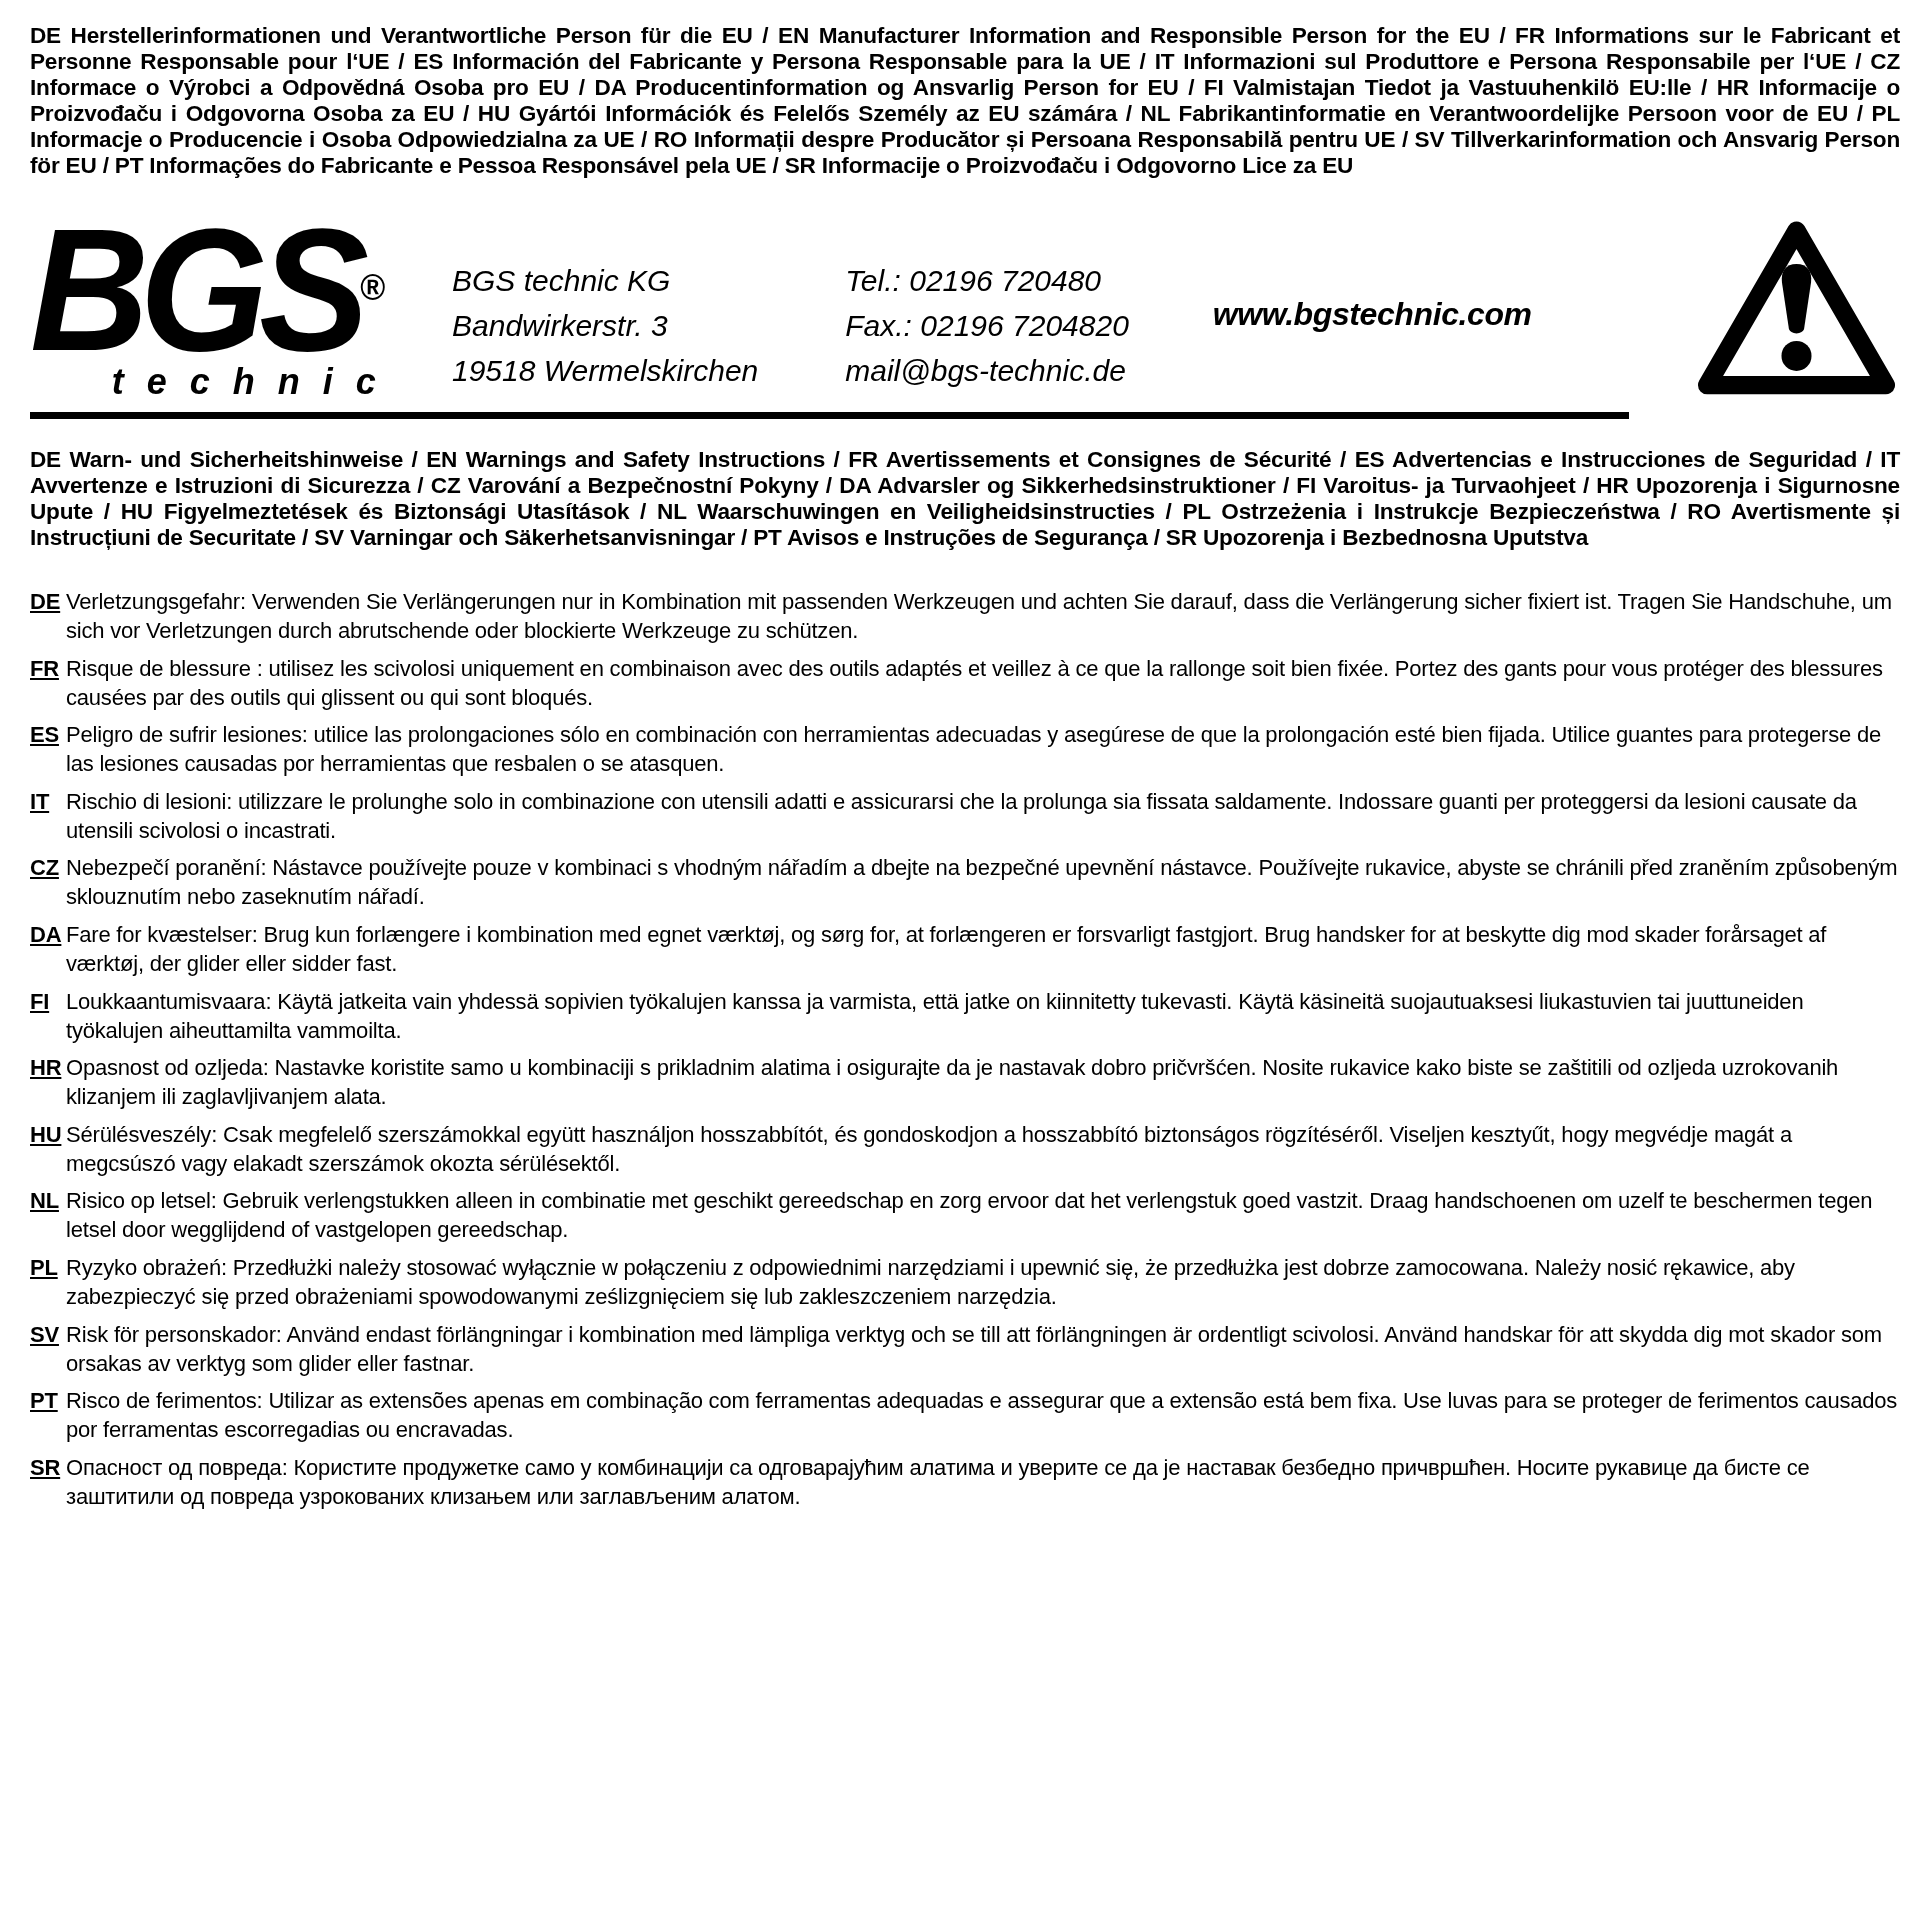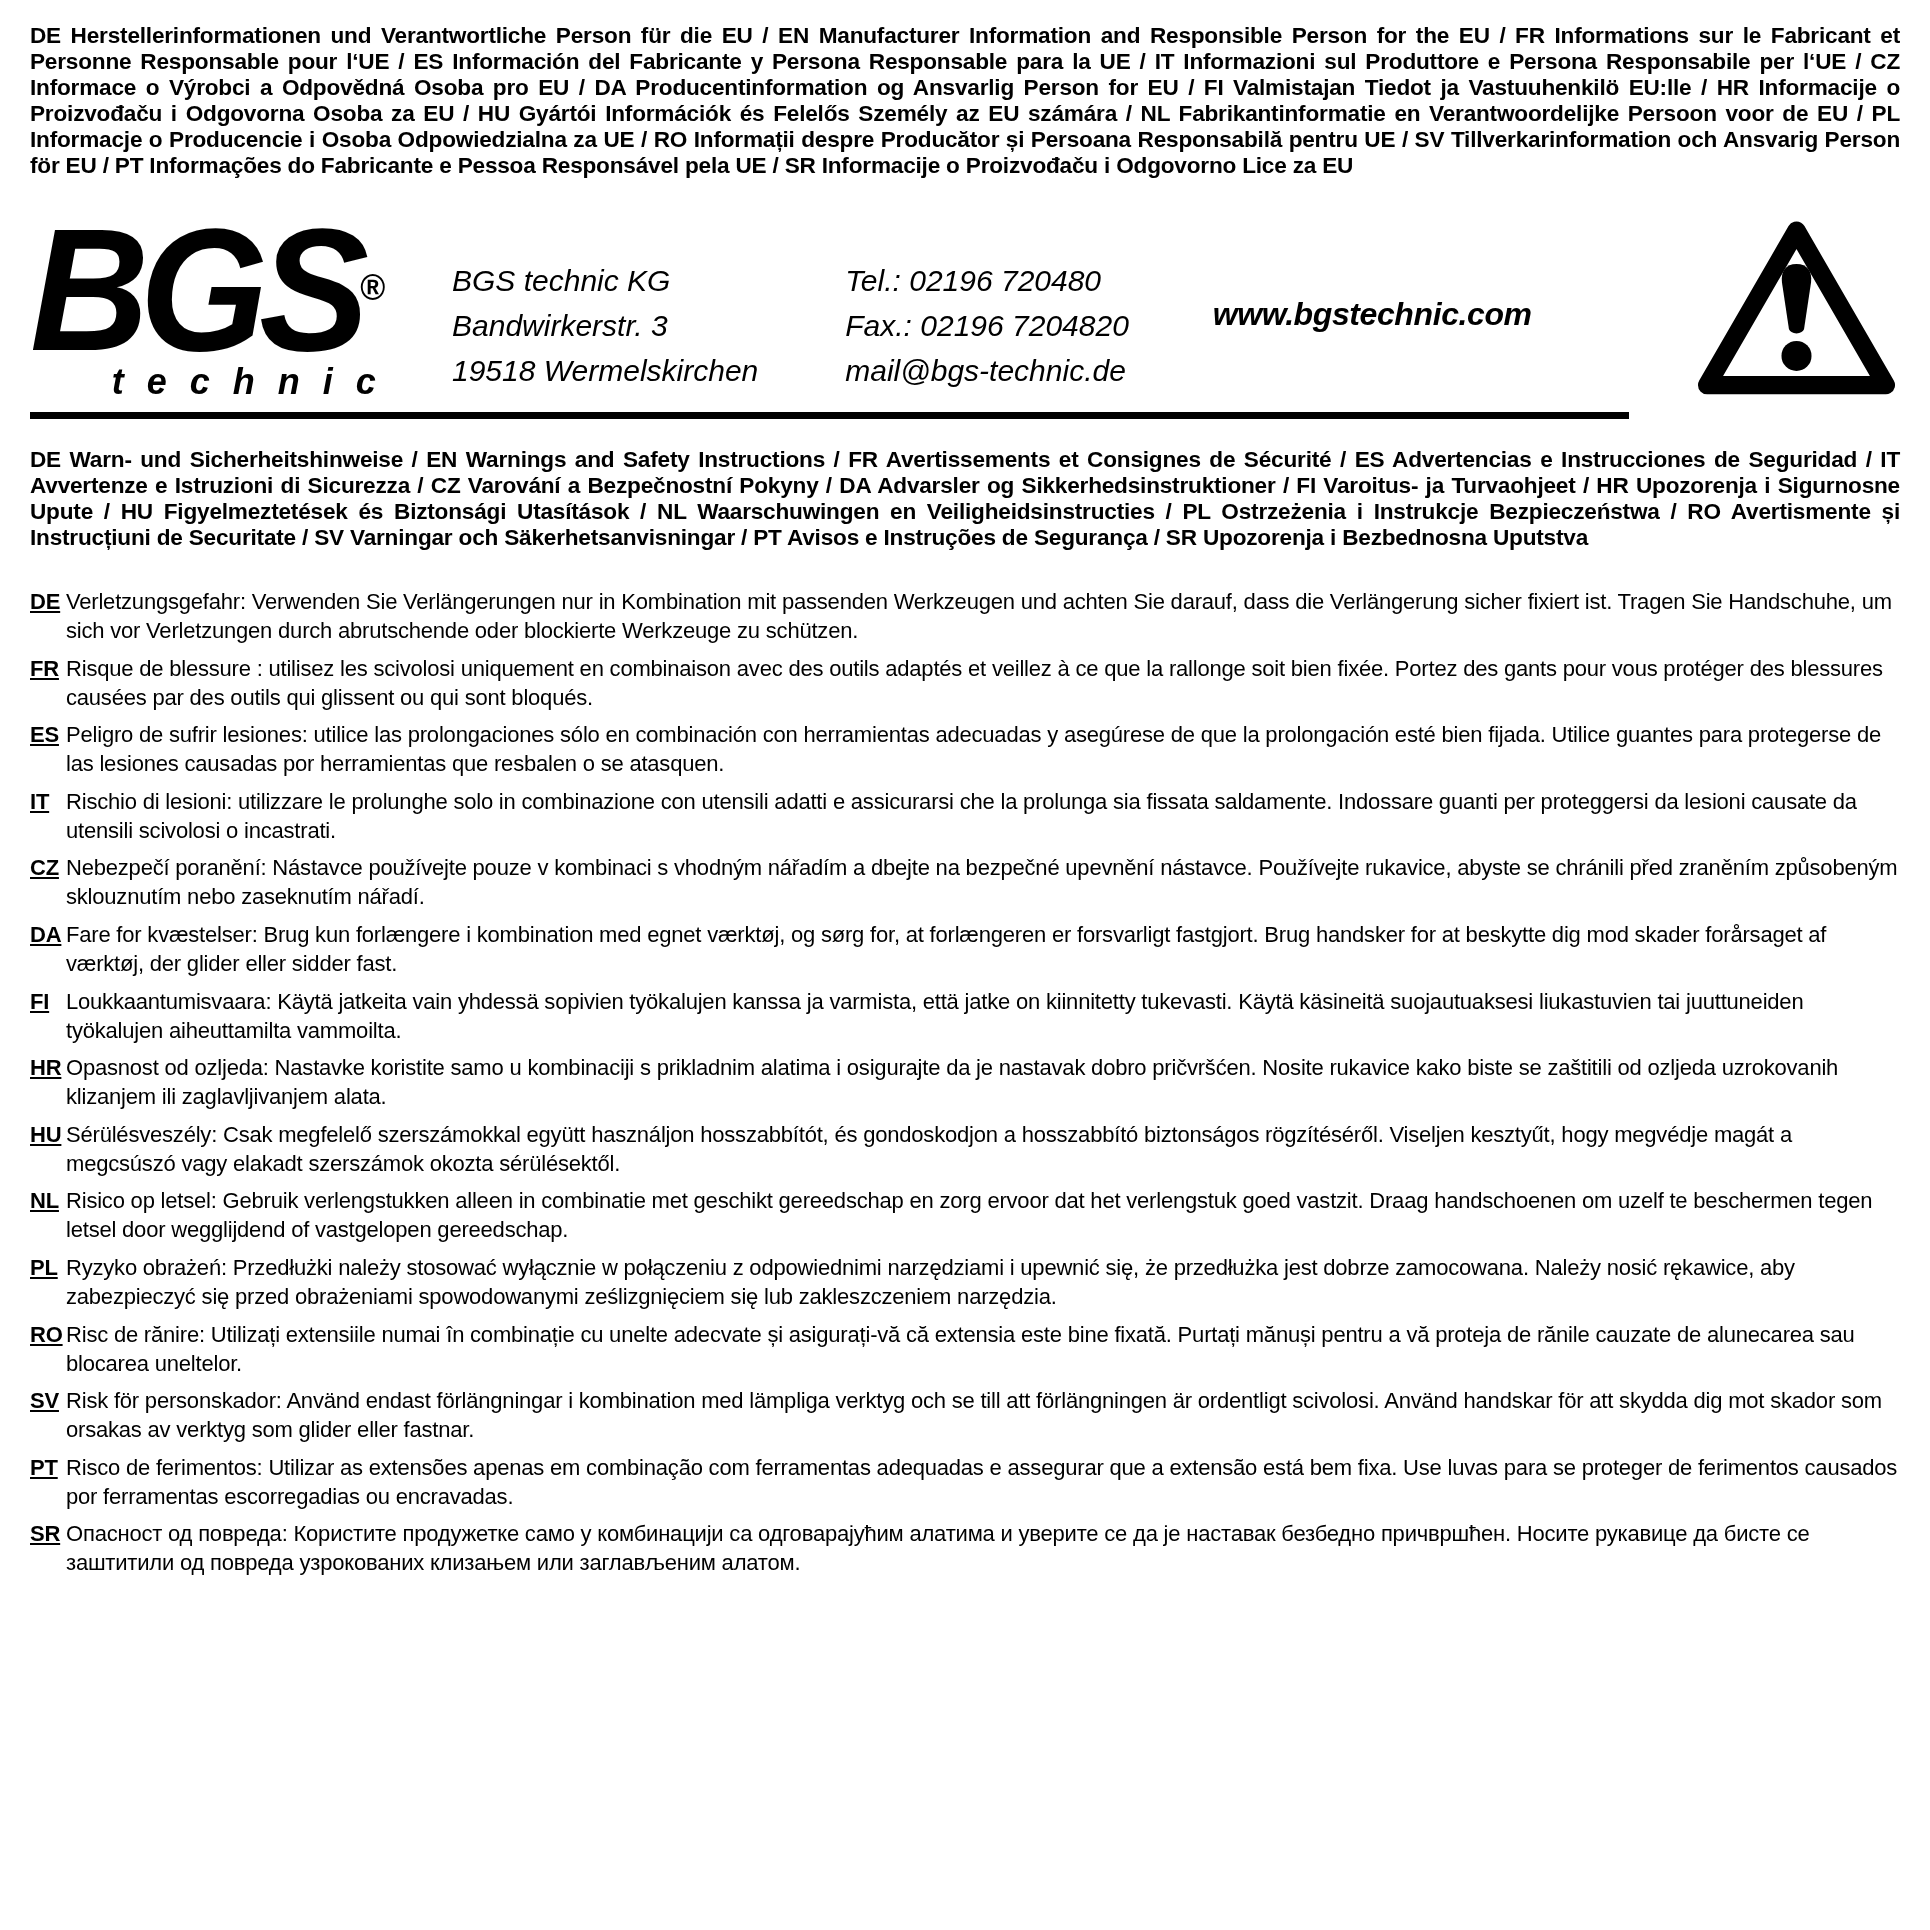--- a/index.html
+++ b/index.html
@@ -165,24 +165,20 @@
   </div>
   <div class="entry">
     <div class="entry-lang">NL</div>
     <div class="entry-text">Risico op letsel: Gebruik verlengstukken alleen in combinatie met geschikt gereedschap en zorg ervoor dat het verlengstuk goed vastzit. Draag handschoenen om uzelf te beschermen tegen letsel door wegglijdend of vastgelopen gereedschap.</div>
   </div>
   <div class="entry">
     <div class="entry-lang">PL</div>
     <div class="entry-text">Ryzyko obrażeń: Przedłużki należy stosować wyłącznie w połączeniu z odpowiednimi narzędziami i upewnić się, że przedłużka jest dobrze zamocowana. Należy nosić rękawice, aby zabezpieczyć się przed obrażeniami spowodowanymi ześlizgnięciem się lub zakleszczeniem narzędzia.</div>
   </div>
   <div class="entry">
-    <div class="entry-lang">RO</div>
-    <div class="entry-text">Risc de rănire: Utilizați extensiile numai în combinație cu unelte adecvate și asigurați-vă că extensia este bine fixată. Purtați mănuși pentru a vă proteja de rănile cauzate de alunecarea sau blocarea uneltelor.</div>
-  </div>
-  <div class="entry">
     <div class="entry-lang">SV</div>
     <div class="entry-text">Risk för personskador: Använd endast förlängningar i kombination med lämpliga verktyg och se till att förlängningen är ordentligt scivolosi. Använd handskar för att skydda dig mot skador som orsakas av verktyg som glider eller fastnar.</div>
   </div>
   <div class="entry">
     <div class="entry-lang">PT</div>
     <div class="entry-text">Risco de ferimentos: Utilizar as extensões apenas em combinação com ferramentas adequadas e assegurar que a extensão está bem fixa. Use luvas para se proteger de ferimentos causados por ferramentas escorregadias ou encravadas.</div>
   </div>
   <div class="entry">
     <div class="entry-lang">SR</div>
     <div class="entry-text">Опасност од повреда: Користите продужетке само у комбинацији са одговарајућим алатима и уверите се да је наставак безбедно причвршћен. Носите рукавице да бисте се заштитили од повреда узрокованих клизањем или заглављеним алатом.</div>

